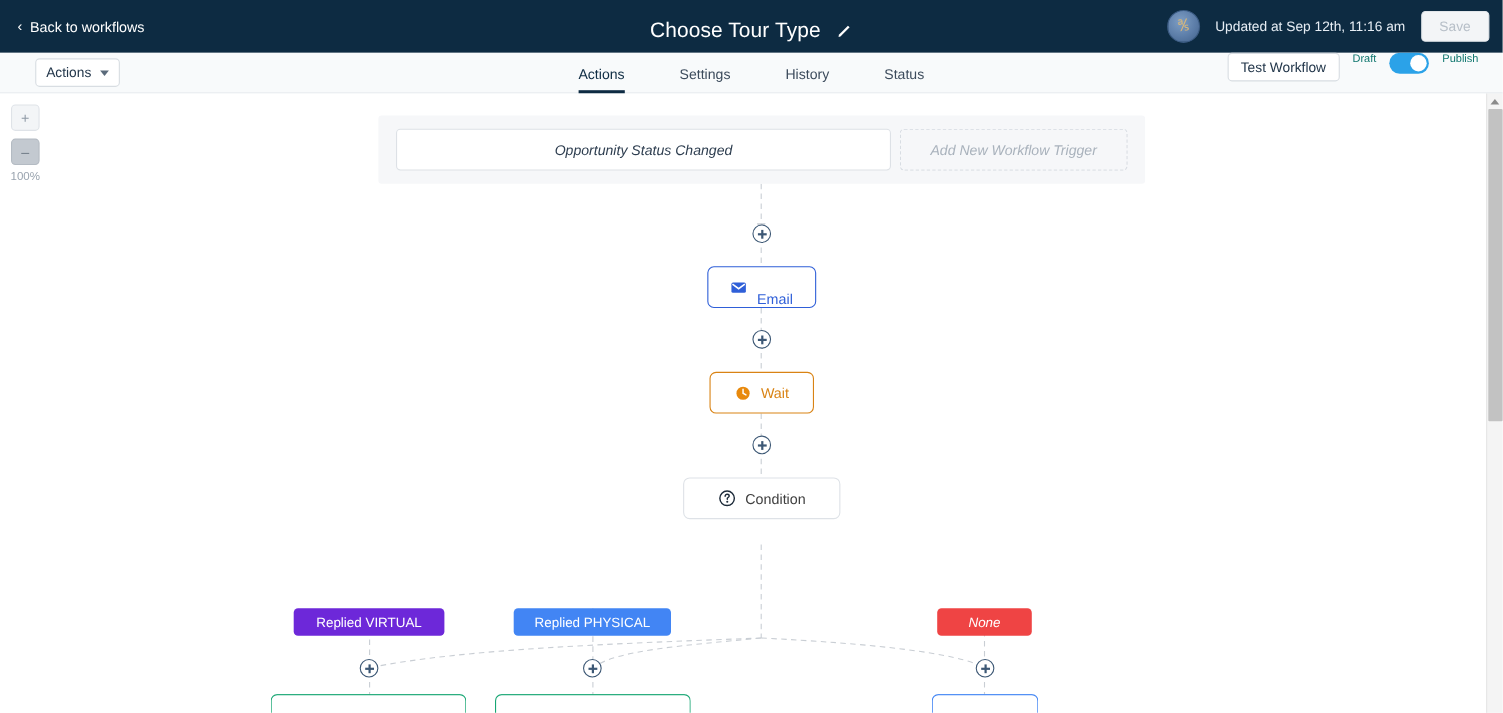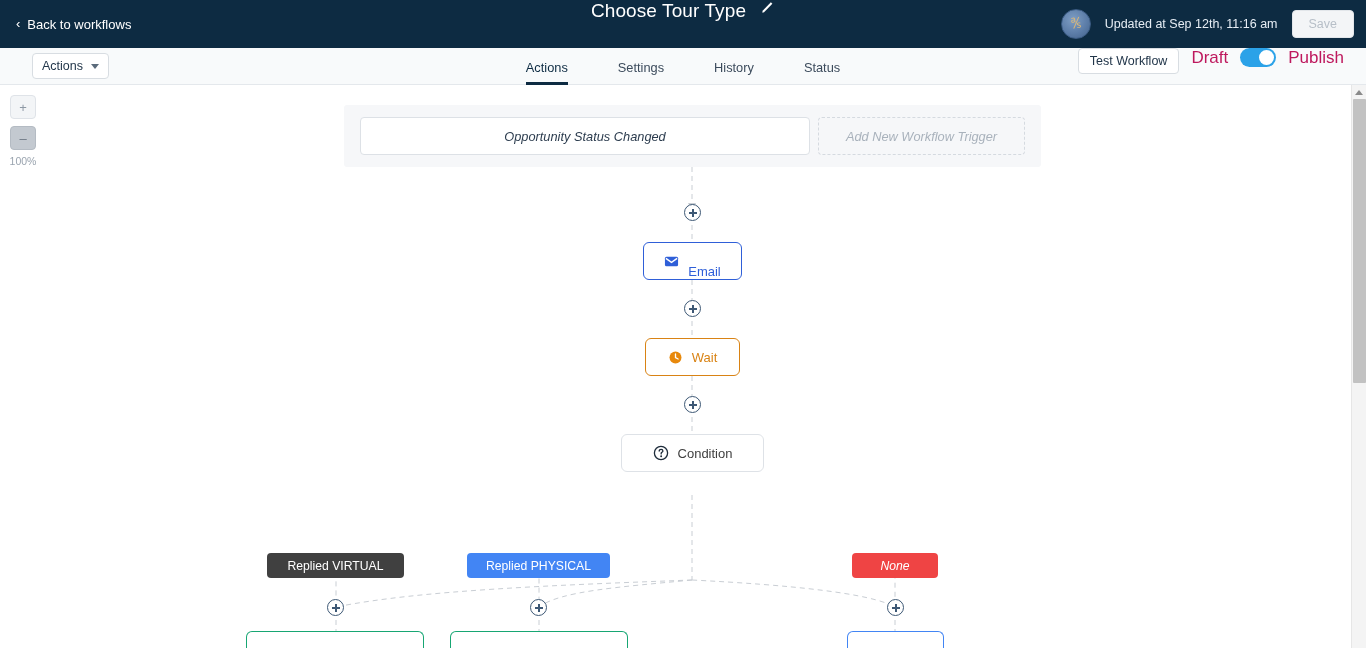--- a/index.html
+++ b/index.html
@@ -23,21 +23,21 @@
     color: #ffffff; font-size: 13px;
     cursor: pointer; white-space: nowrap;
   }
   #back-link .chev {
     font-size: 13px; line-height: 1; color: #ffffff;
     transform: translateY(-1px);
   }
   #title-wrap {
     position: absolute; left: 0; top: 0;
     width: 1366px; height: 57px;
-    display: flex; align-items: flex-start; justify-content: center;
+    display: flex; align-items: center; justify-content: center;
     gap: 14px; pointer-events: none;
   }
   #wf-title {
     color: #ffffff; font-size: 19px; font-weight: 400;
     letter-spacing: .1px;
   }
   #edit-title-icon {
     width: 15px; height: 15px; pointer-events: auto; cursor: pointer;
     display: block;
   }
@@ -98,21 +98,21 @@
   .tab.active { color: #0d2b42; border-bottom-color: #0d2b42; }
   #toolbar-right {
     position: absolute; right: 22px; top: 0; height: 37px;
     display: flex; align-items: flex-start; gap: 12px;
   }
   #test-workflow-button {
     background: #ffffff; border: 1px solid #d8dde2; border-radius: 4px;
     font-size: 12.5px; color: #22364a; height: 26px; padding: 0 11px;
     cursor: pointer; font-family: inherit;
   }
-  .pub-label { font-size: 17px; color: #be185d; }
+  .pub-label { font-size: 10px; color: #0f766e; }
   #publish-toggle {
     width: 36px; height: 19px; border-radius: 10px;
     background: #2ba2e8; position: relative; cursor: pointer;
   }
   #publish-toggle .knob {
     position: absolute; top: 2px; right: 2px;
     width: 15px; height: 15px; border-radius: 50%; background: #ffffff;
   }
 
   
@@ -188,21 +188,21 @@
   .plus-connector::before { left: 3.5px; top: 7.2px; width: 8px; height: 1.4px; }
   .plus-connector::after  { top: 3.5px; left: 7.2px; height: 8px; width: 1.4px; }
 
   
   .branch-badge {
     position: absolute; height: 25px; border-radius: 4px;
     display: flex; align-items: center; justify-content: center;
     font-size: 12.2px; color: #ffffff; cursor: pointer;
     padding: 0 10px; white-space: nowrap;
   }
-  #badge-virtual  { left: 267px; top: 468px; width: 137px; background: #404040; }
+  #badge-virtual  { left: 267px; top: 468px; width: 137px; background: #6d28d9; }
   #badge-physical { left: 467px; top: 468px; width: 143px; background: #4285f4; }
   #badge-none     { left: 852px; top: 468px; width: 86px;  background: #ef4444; font-style: italic; }
 
   
   .node-cut {
     position: absolute; top: 546px; height: 20px;
     border-radius: 6px 6px 0 0;
     background: #ffffff;
   }
   #cut-node-1 { left: 246px; width: 178px; border: 1.5px solid #17a673; border-bottom: none; }

